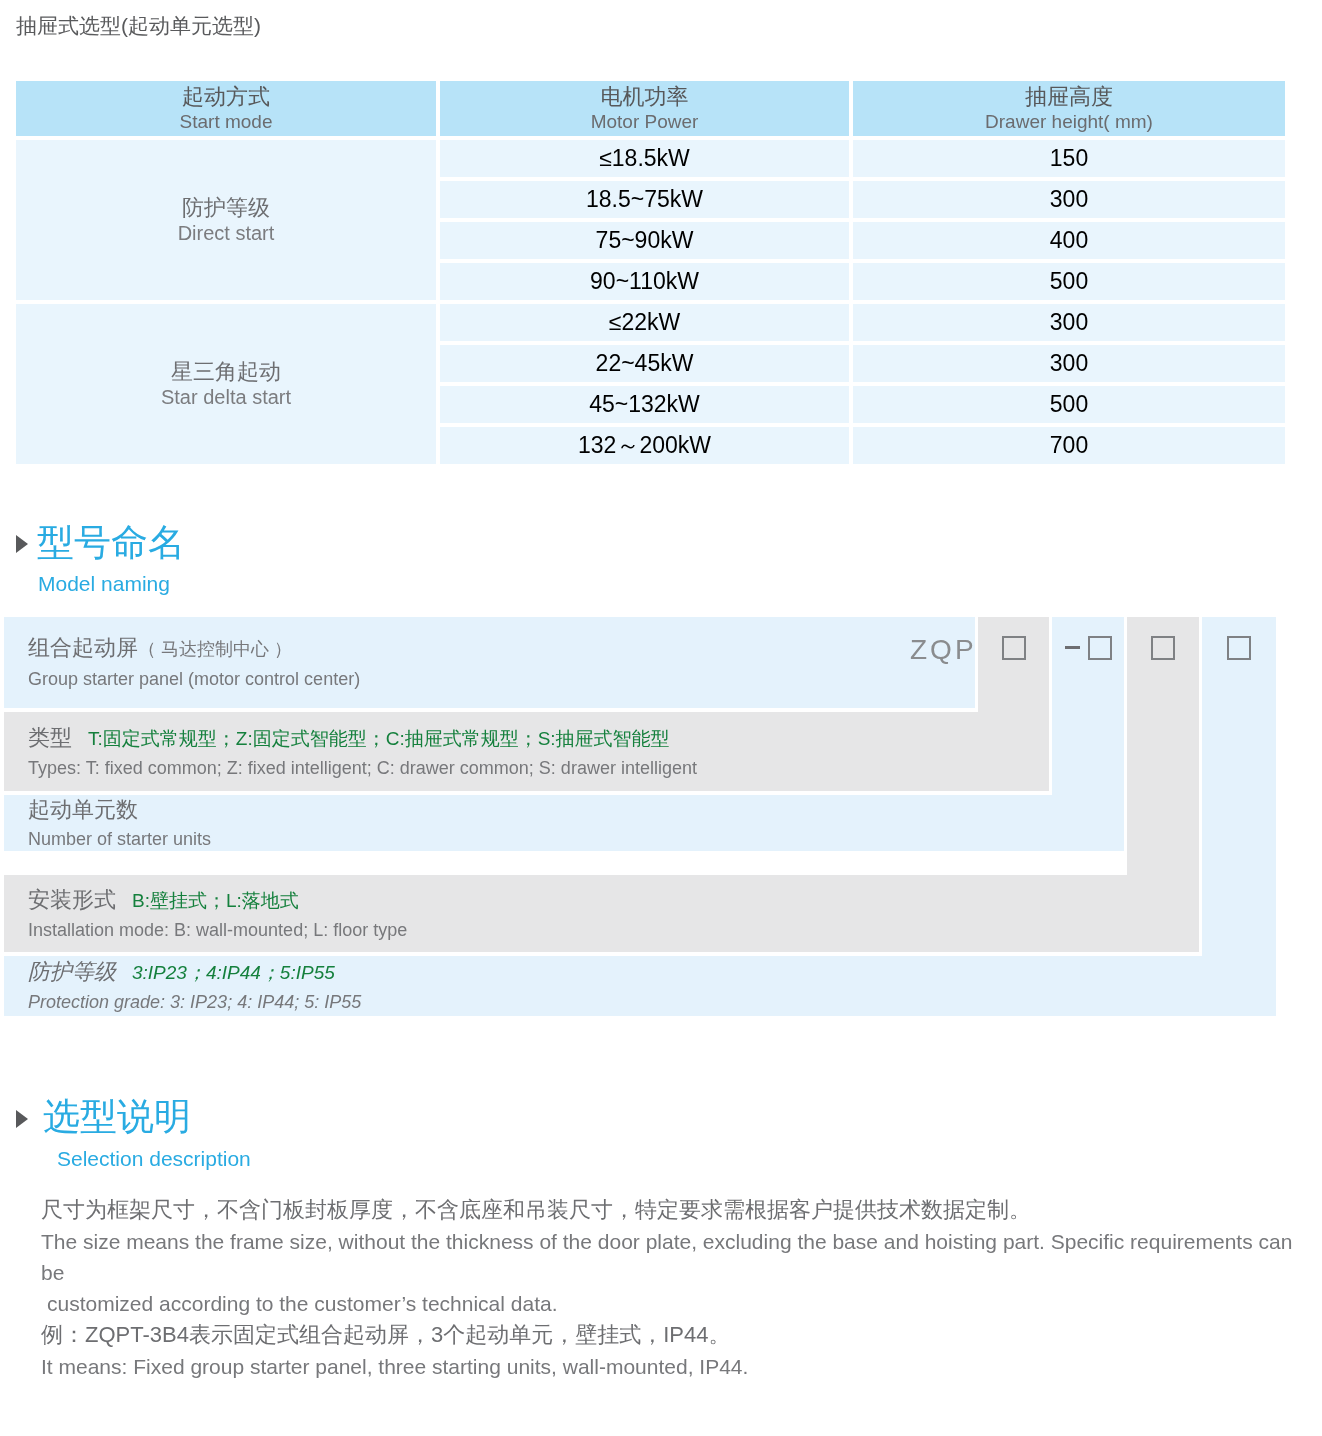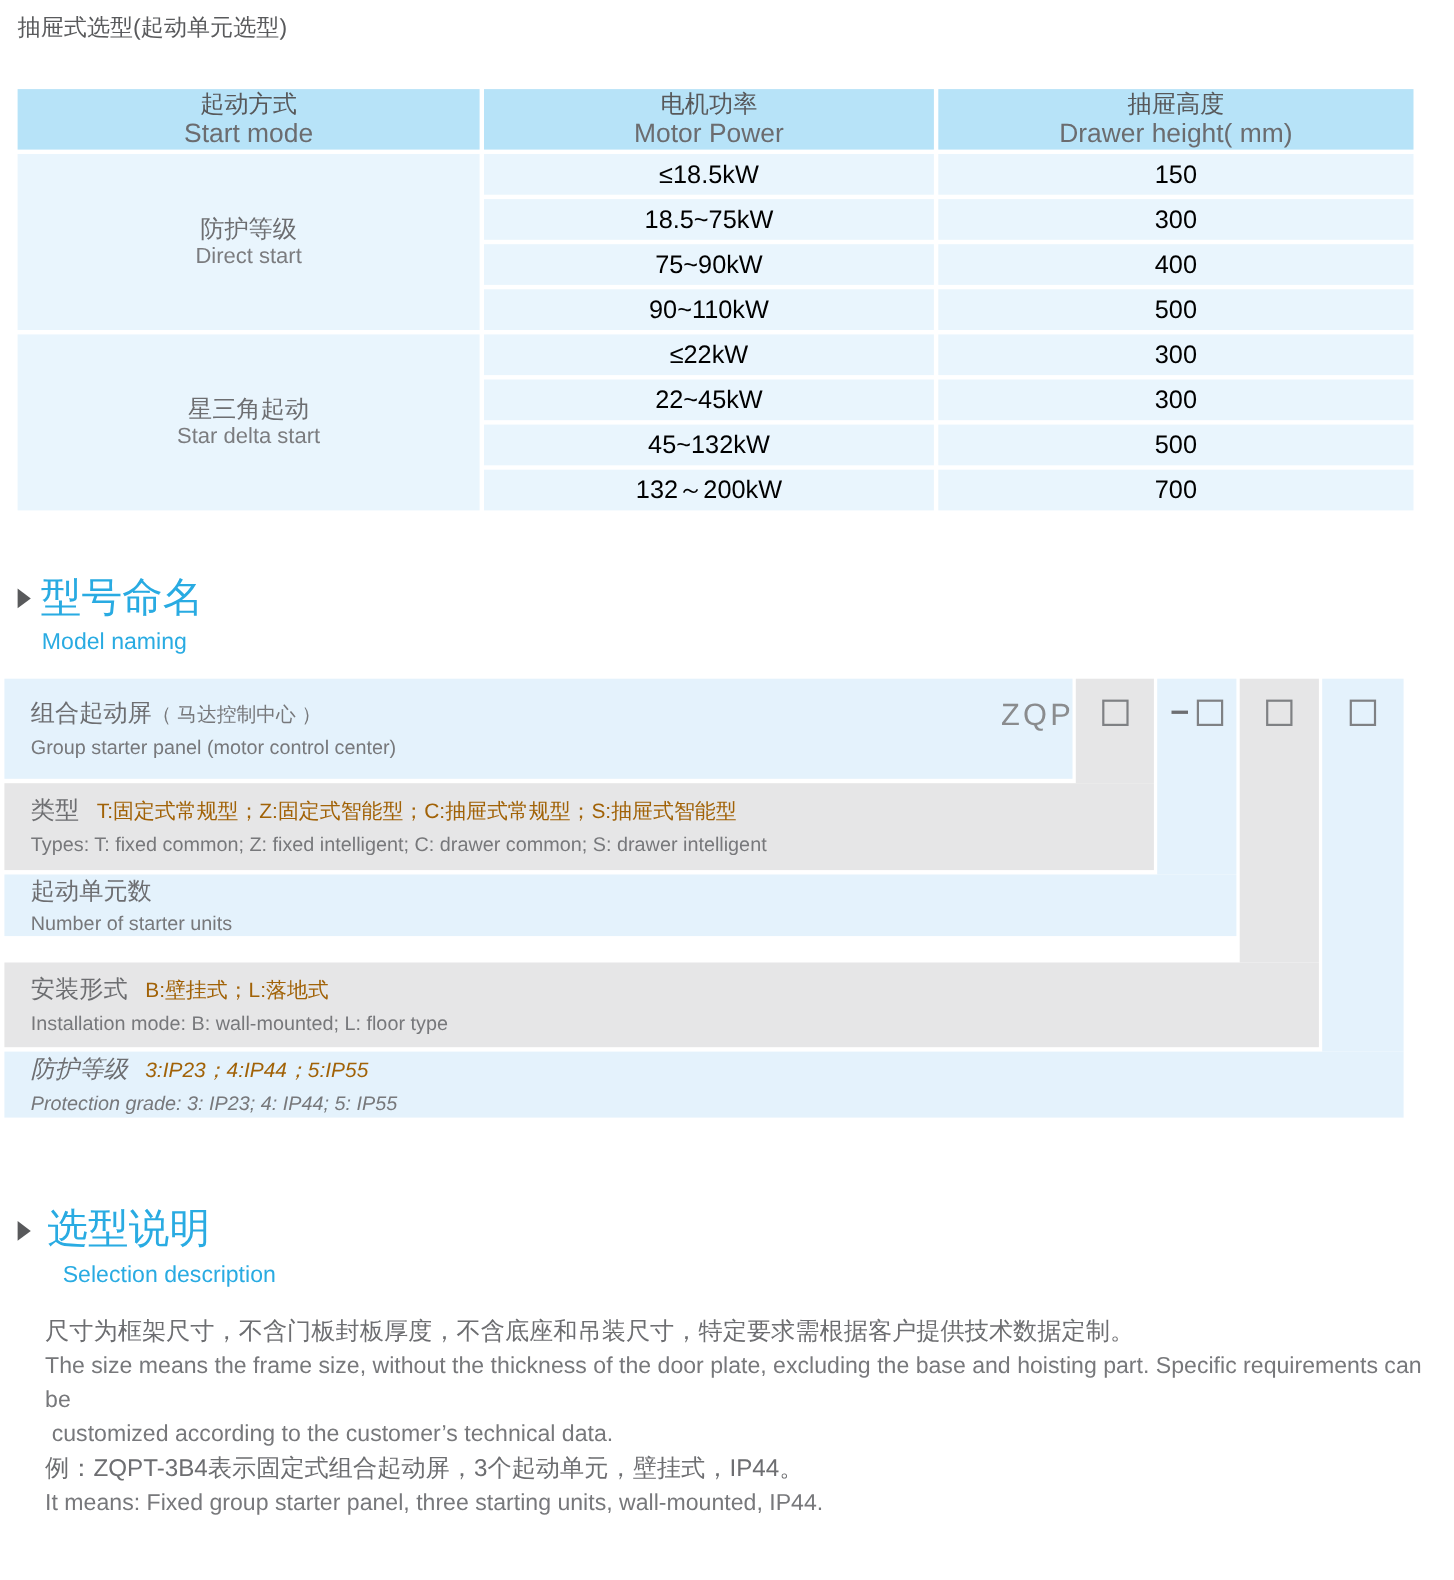--- a/index.html
+++ b/index.html
@@ -11,22 +11,22 @@
   .doc-title .cn{font-size:21px;line-height:27px;color:#595a5c;}
   .doc-title .en{font-size:17px;line-height:23px;color:#77787b;margin-top:5px;}
 
   
   .sel-table{position:absolute;left:16px;top:81px;display:grid;
              grid-template-columns:420px 409px 432px;
              grid-template-rows:55px repeat(8,37px);gap:4px;}
   .cell{display:flex;flex-direction:column;align-items:center;justify-content:center;text-align:center;}
   .cell.head{background:#b7e3f8;}
   .cell.body{background:#e9f5fd;}
-  .head .hcn{font-size:22px;line-height:26px;color:#57585a;font-family:Liberation Mono, monospace;}
-  .head .hen{font-size:24px;line-height:23px;color:#6b6c6f;}
+  .head .hcn{font-size:22px;line-height:26px;color:#57585a;}
+  .head .hen{font-size:19px;line-height:23px;color:#6b6c6f;}
   .gcell{grid-column:1;}
   .g1{grid-row:2 / span 4;}
   .g2{grid-row:6 / span 4;}
   .gcell .gcn{font-size:22px;line-height:27px;color:#6d6e71;}
   .gcell .gen{font-size:20px;line-height:25px;color:#7b7c7f;}
   .val{font-size:23px;color:#000000;}
 
   
   .section-head{position:absolute;left:16px;}
   .tri{position:absolute;left:0;width:0;height:0;border-top:9px solid transparent;
@@ -48,21 +48,21 @@
   .s2{left:974px;width:71px;top:0;height:95px;}
   .s3{left:1048px;width:72px;top:0;height:178px;}
   .s4{left:1123px;width:72px;top:0;height:258px;}
   .s5{left:1198px;width:74px;top:0;height:339px;}
   .strip{display:flex;justify-content:center;align-items:flex-start;padding-top:19px;box-sizing:border-box;}
   .slot{width:24px;height:24px;border:2px solid #7f8184;box-sizing:border-box;flex:0 0 auto;}
   .dash{width:15px;height:3px;background:#6d6e71;margin-right:8px;margin-top:10px;flex:0 0 auto;}
   .zqp{position:absolute;top:17px;left:906px;font-size:28px;letter-spacing:3px;color:#8a8c8e;}
   .mrow-cn{font-size:22px;line-height:27px;color:#6d6e71;}
   .mrow-cn .paren{font-size:18px;color:#77787b;}
-  .mrow-cn .detail{font-size:19px;color:#a16207;margin-left:16px;}
+  .mrow-cn .detail{font-size:19px;color:#15803d;margin-left:16px;}
   .mrow-en{font-size:18px;line-height:23px;color:#77787b;margin-top:5px;}
 
   
   .desc{position:absolute;left:41px;top:1194px;width:1268px;}
   .desc .dcn{font-size:22px;line-height:32px;color:#6d6e71;}
   .desc .den{font-size:21px;line-height:31px;color:#77787b;}
 </style>
 </head>
 <body>
 

